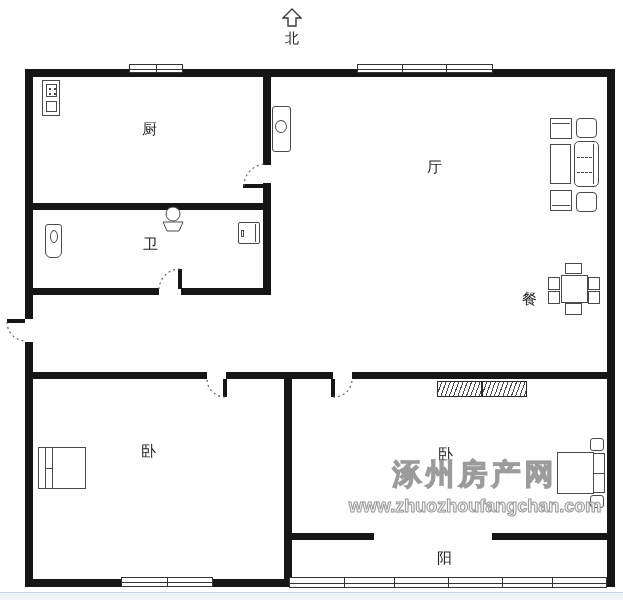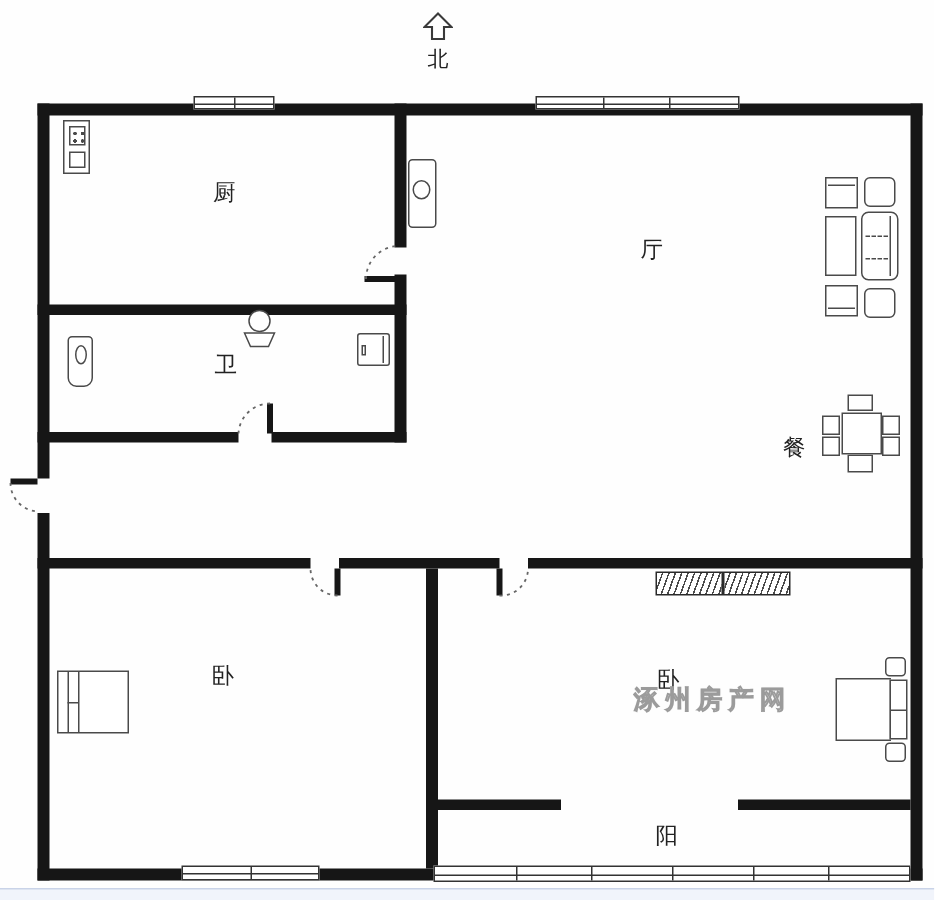--- a/index.html
+++ b/index.html
@@ -26,21 +26,21 @@
   .stove-burners{background-image:
      radial-gradient(circle at 3px 4px, var(--line) 1.1px, transparent 1.3px),
      radial-gradient(circle at 8px 4px, var(--line) 1.1px, transparent 1.3px),
      radial-gradient(circle at 3px 9px, var(--line) 1.1px, transparent 1.3px),
      radial-gradient(circle at 8px 9px, var(--line) 1.1px, transparent 1.3px)}
   .wardrobe{background:repeating-linear-gradient(110deg,#fff 0px,#fff 3px,var(--line) 3px,var(--line) 4px);border:1px solid #2a2a2a}
   .room-label{position:absolute;font-size:15px;color:var(--label);line-height:1}
   .compass-label{font-size:14px;color:var(--label);text-align:center;line-height:1}
   .compass{position:absolute;left:280px;top:8px;width:24px;text-align:center}
   .watermark{position:absolute;left:335px;top:455px;width:280px;text-align:center;pointer-events:none}
-  .wm1{font-size:17px;font-weight:normal;letter-spacing:4px;color:var(--wmfill);
+  .wm1{font-size:29px;font-weight:bold;letter-spacing:4px;color:var(--wmfill);
        -webkit-text-stroke:1.2px var(--wmstroke);text-shadow:0 0 1px var(--wmstroke)}
   .wm2{font-size:18px;font-weight:bold;color:var(--wmfill);margin-top:1px;
        -webkit-text-stroke:1px var(--wmstroke);text-shadow:0 0 1px var(--wmstroke)}
   .footer-strip{position:absolute;left:0;top:592px;width:623px;height:8px;
        background:var(--stripbg);border-top:1px solid var(--stripline)}
 </style>
 </head>
 <body>
 
 <div class="stage">
@@ -170,16 +170,17 @@
   <span class="room-label" style="left:142px;top:121px">厨</span>
   <span class="room-label" style="left:427px;top:159px">厅</span>
   <span class="room-label" style="left:143px;top:236px">卫</span>
   <span class="room-label" style="left:522px;top:291px">餐</span>
   <span class="room-label" style="left:141px;top:443px">卧</span>
   <span class="room-label" style="left:438px;top:446px">卧</span>
   <span class="room-label" style="left:437px;top:550px">阳</span>
 
   <div class="watermark">
     <div class="wm1">涿州房产网</div>
+    <div class="wm2">www.zhuozhoufangchan.com</div>
   </div>
 
   <div class="footer-strip"></div>
 </div>
 
 </body></html>

